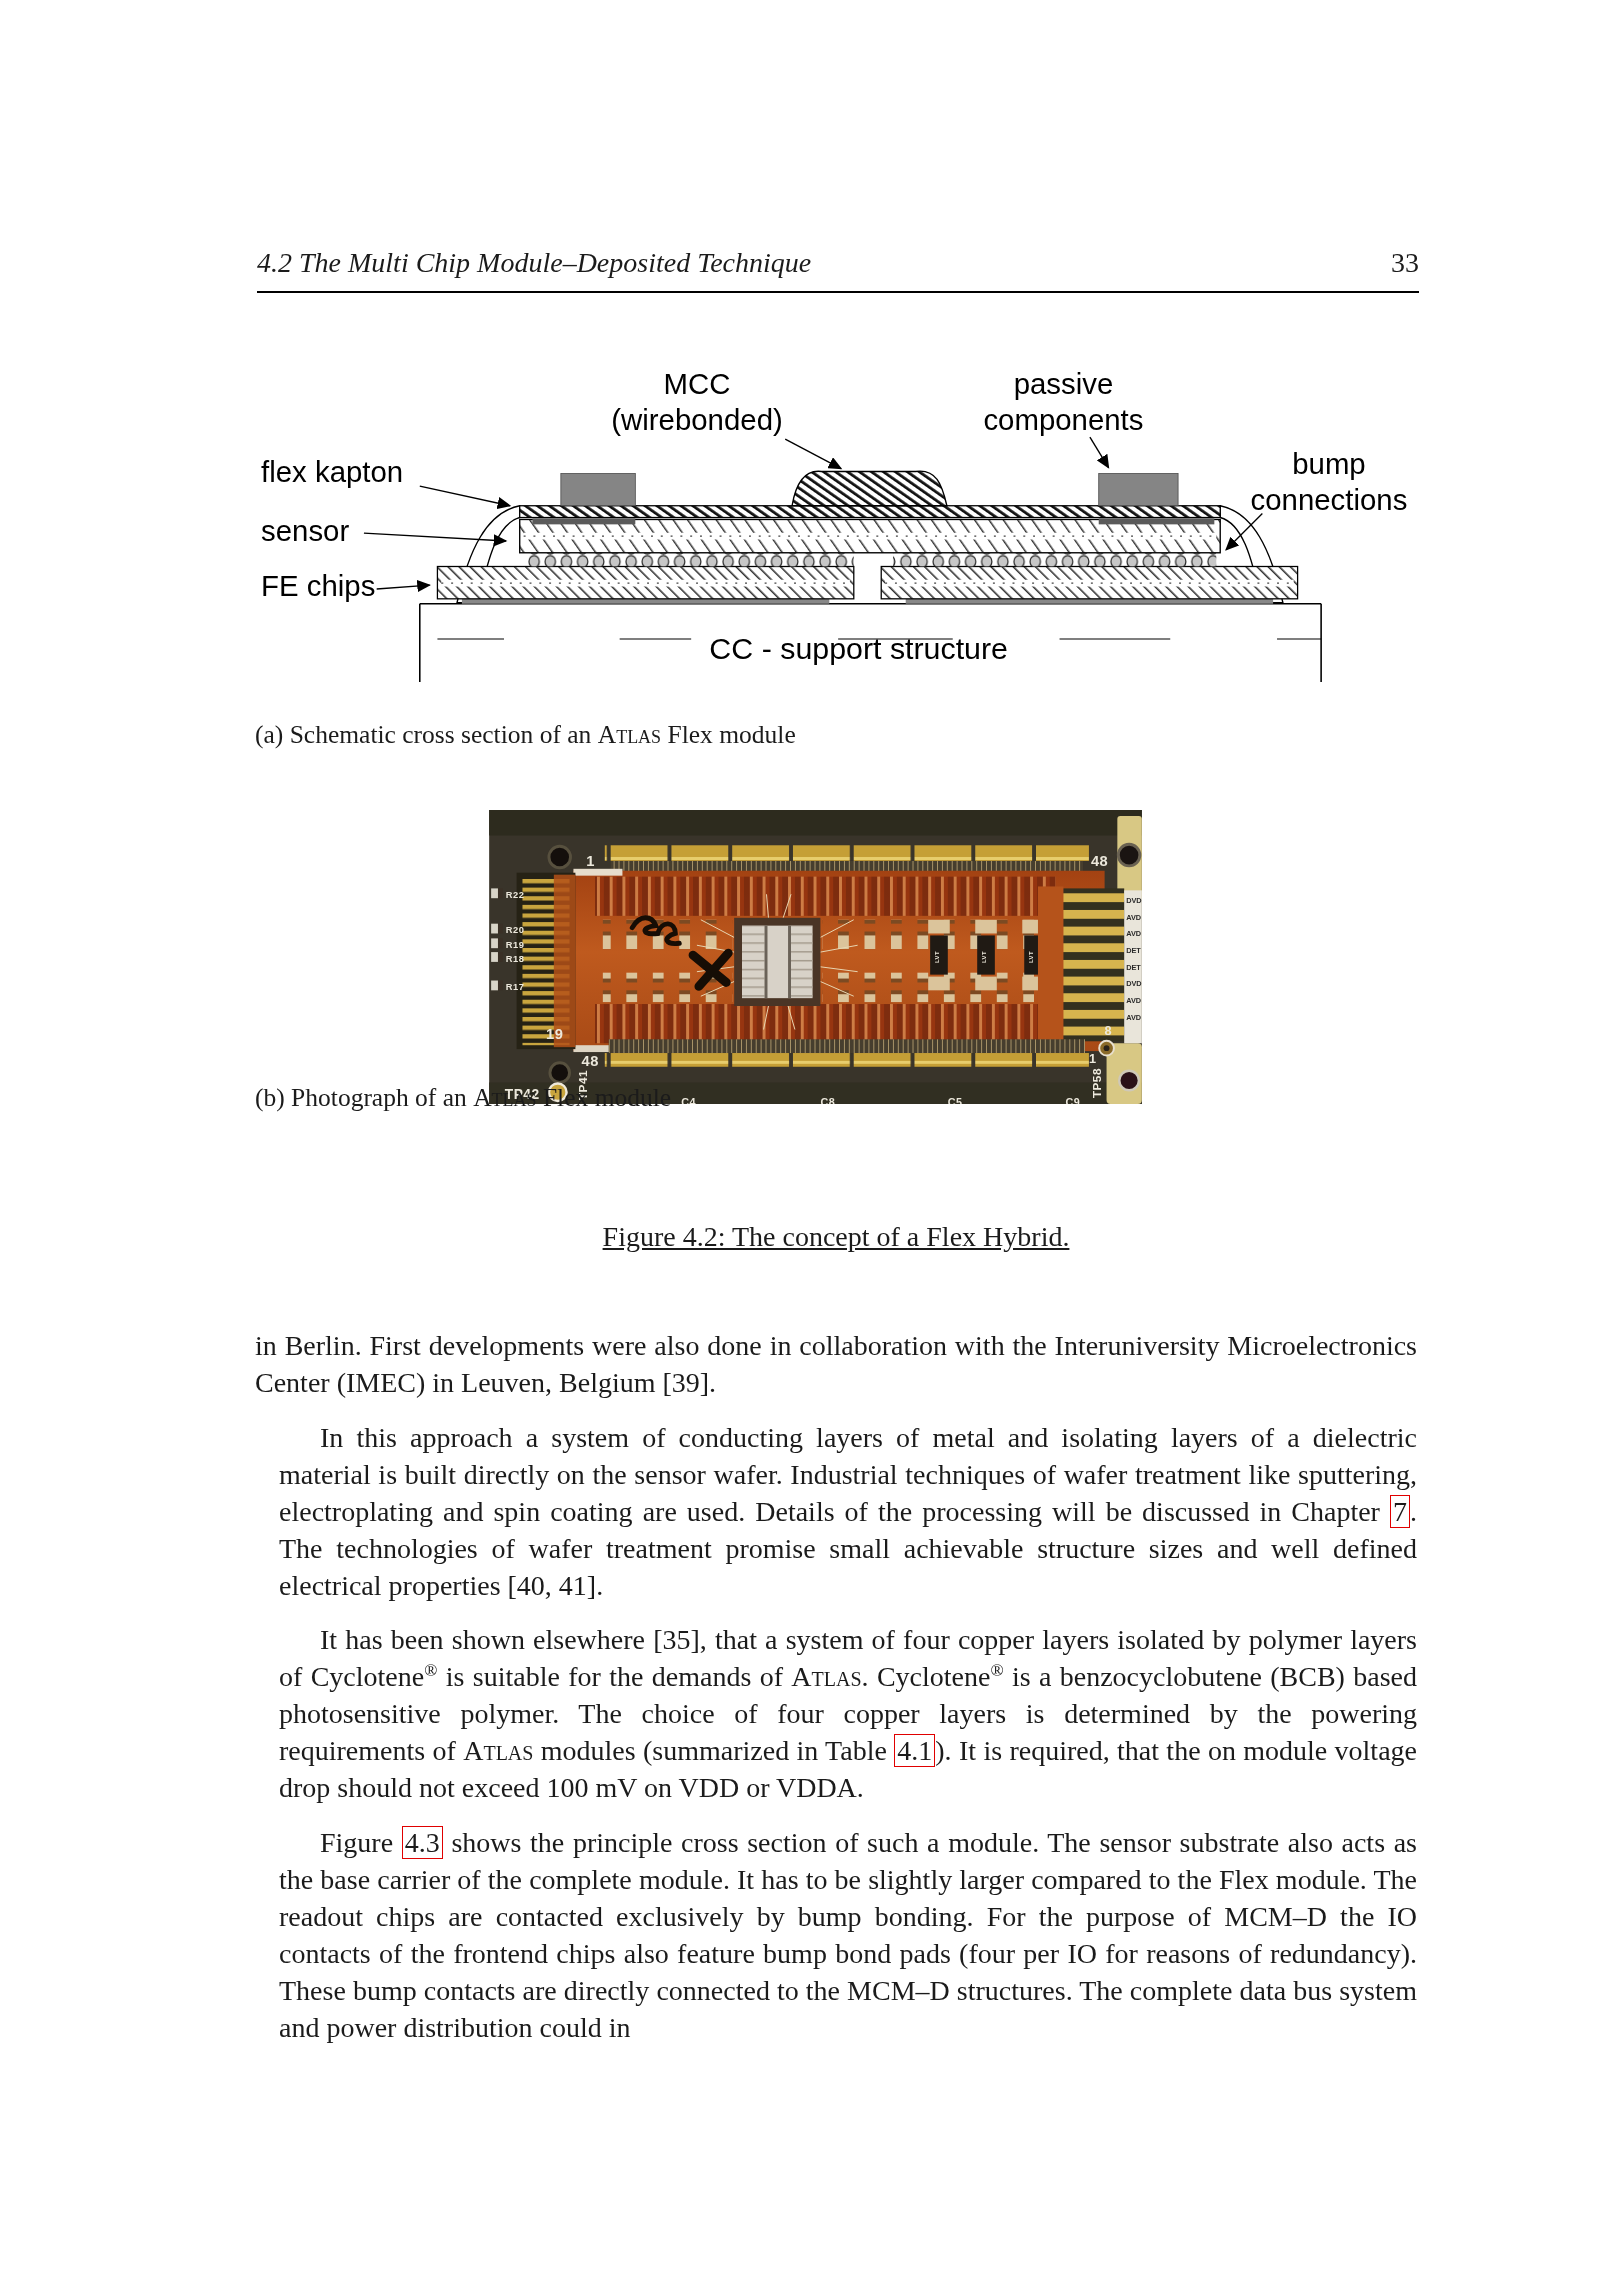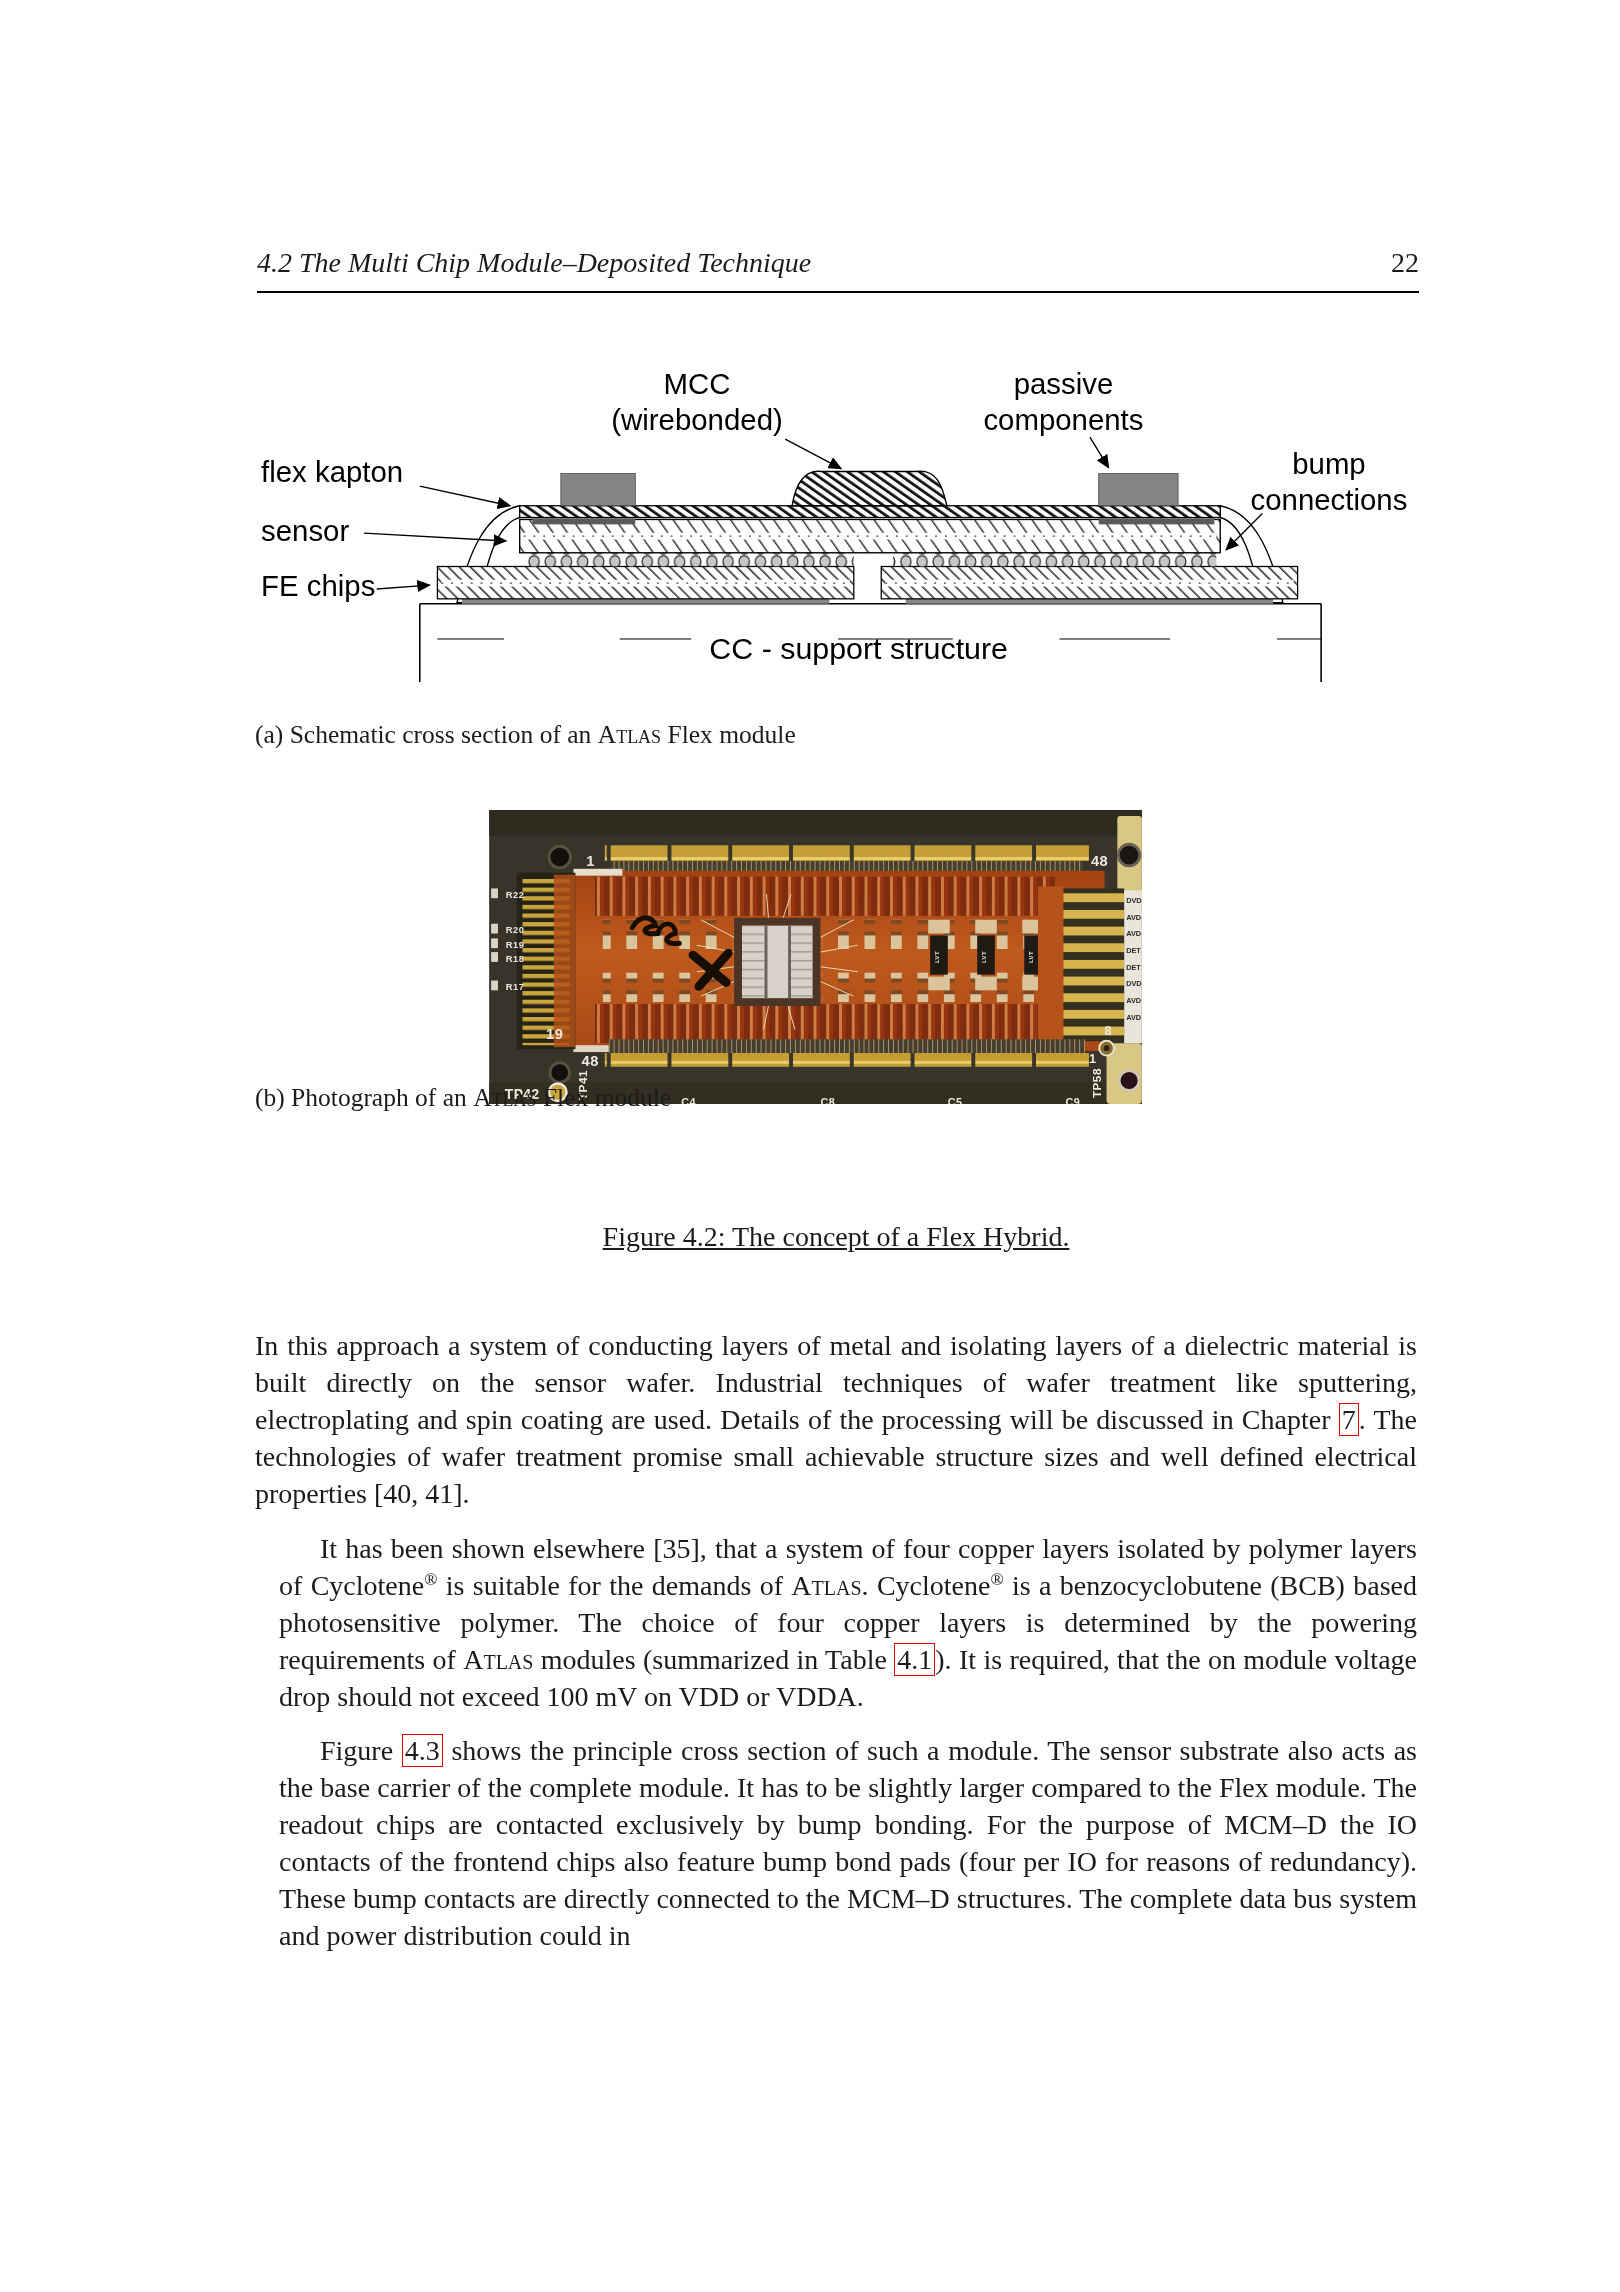--- a/index.html
+++ b/index.html
@@ -34,21 +34,21 @@
   sup { font-size:62%; line-height:0; }
   .ref-link { border:1.5px solid #e00000; padding:0 2px; }
 </style>
 </head>
 <body>
 
 <div class="page">
 
   <div class="hdr">
     <span class="hdr-title">4.2 The Multi Chip Module–Deposited Technique</span>
-    <span class="hdr-page">22</span>
+    <span class="hdr-page">33</span>
   </div>
   <div class="hdr-rule"></div>
 
   <svg class="schematic-svg" width="1186" height="338" viewBox="0 0 1210 345">
     <defs>
       <pattern id="hFlex" width="7" height="7" patternUnits="userSpaceOnUse" patternTransform="rotate(-55)">
         <rect width="7" height="7" fill="#fff"></rect>
           <rect width="2.8" height="7" fill="#111"></rect>
       </pattern>
       <pattern id="hSens" width="12" height="12" patternUnits="userSpaceOnUse" patternTransform="rotate(-35)">
@@ -314,19 +314,20 @@
         <text class="dark" x="650" y="214" font-size="7.5">AVD</text>
       </g>
     </svg>
   </div>
 
   <div class="subcaption subcaption-b">(b) Photograph of an <span class="sc">Atlas</span> Flex module</div>
 
   <div class="figure-caption">Figure 4.2: The concept of a Flex Hybrid.</div>
 
   <main class="body-text">
+    <p>in Berlin.  First developments were also done in collaboration with the Interuniversity Microelectronics Center (IMEC) in Leuven, Belgium [39].</p>
     <p>In this approach a system of conducting layers of metal and isolating layers of a dielectric material is built directly on the sensor wafer.  Industrial techniques of wafer treatment like sputtering, electroplating and spin coating are used.  Details of the processing will be discussed in Chapter <span class="ref-link">7</span>.  The technologies of wafer treatment promise small achievable structure sizes and well defined electrical properties [40, 41].</p>
     <p>It has been shown elsewhere [35], that a system of four copper layers isolated by polymer layers of Cyclotene<sup>®</sup> is suitable for the demands of <span class="sc">Atlas</span>.  Cyclotene<sup>®</sup> is a benzocyclobutene (BCB) based photosensitive polymer.  The choice of four copper layers is determined by the powering requirements of <span class="sc">Atlas</span> modules (summarized in Table <span class="ref-link">4.1</span>).  It is required, that the on module voltage drop should not exceed 100 mV on VDD or VDDA.</p>
     <p>Figure <span class="ref-link">4.3</span> shows the principle cross section of such a module.  The sensor substrate also acts as the base carrier of the complete module.  It has to be slightly larger compared to the Flex module.  The readout chips are contacted exclusively by bump bonding.  For the purpose of MCM–D the IO contacts of the frontend chips also feature bump bond pads (four per IO for reasons of redundancy).  These bump contacts are directly connected to the MCM–D structures.  The complete data bus system and power distribution could in</p>
   </main>
 
 </div>
 
 
 </body></html>

